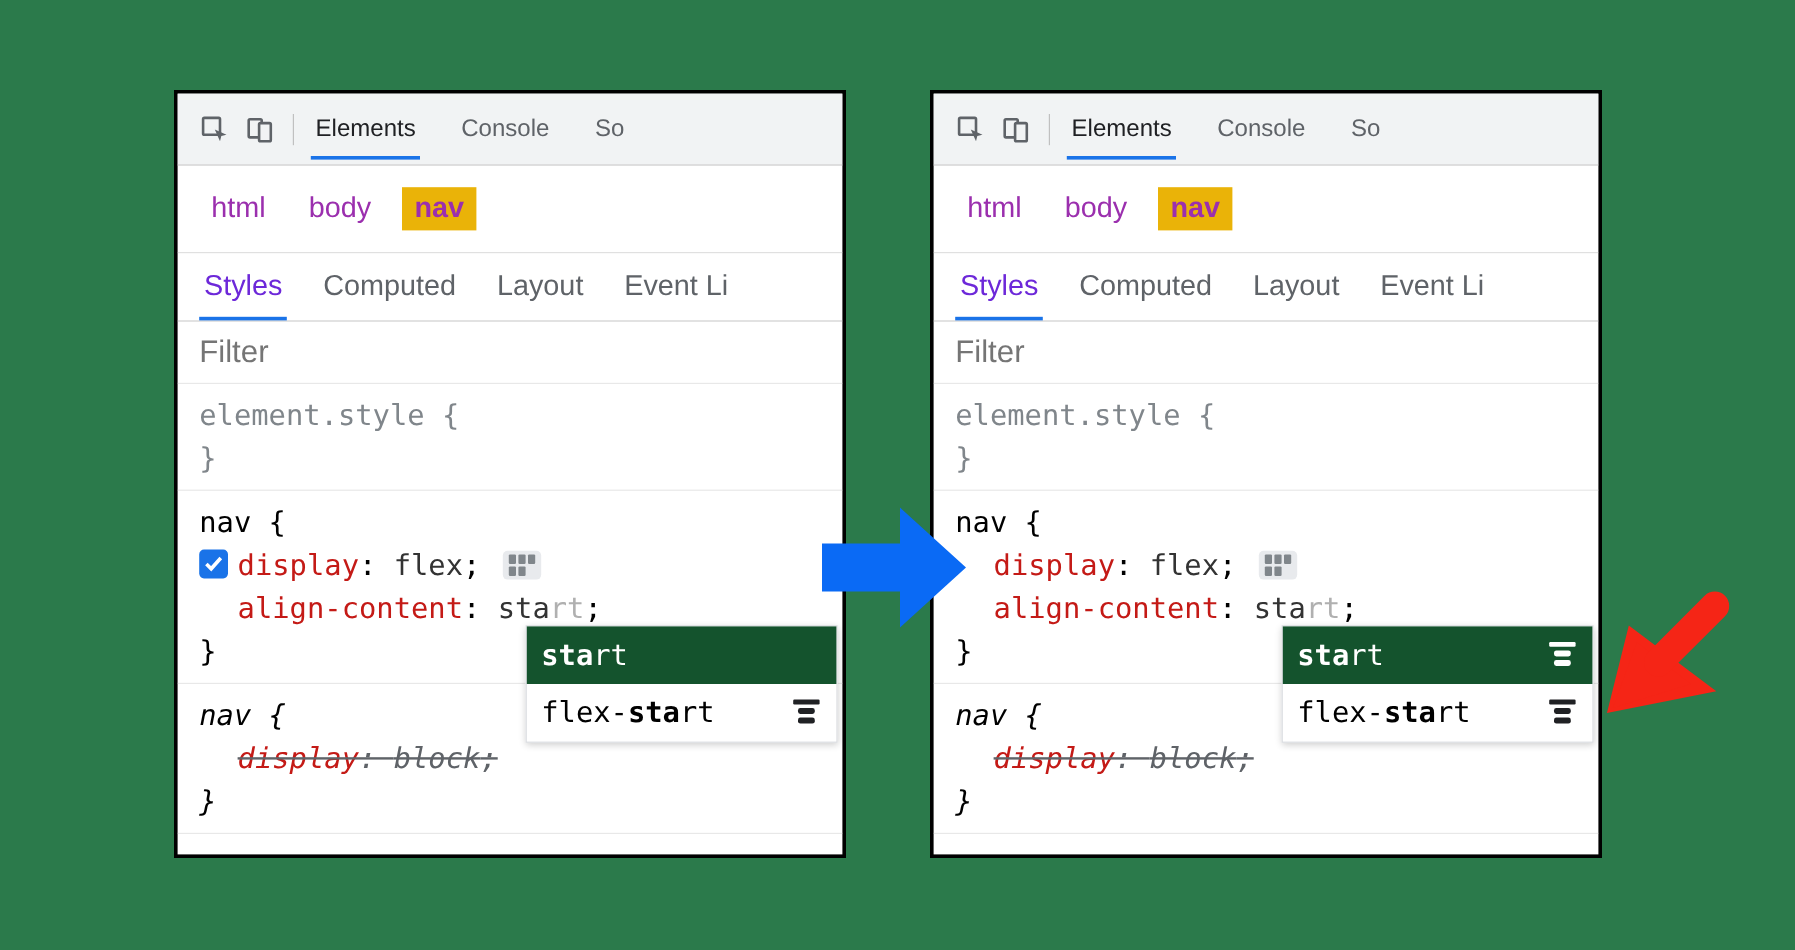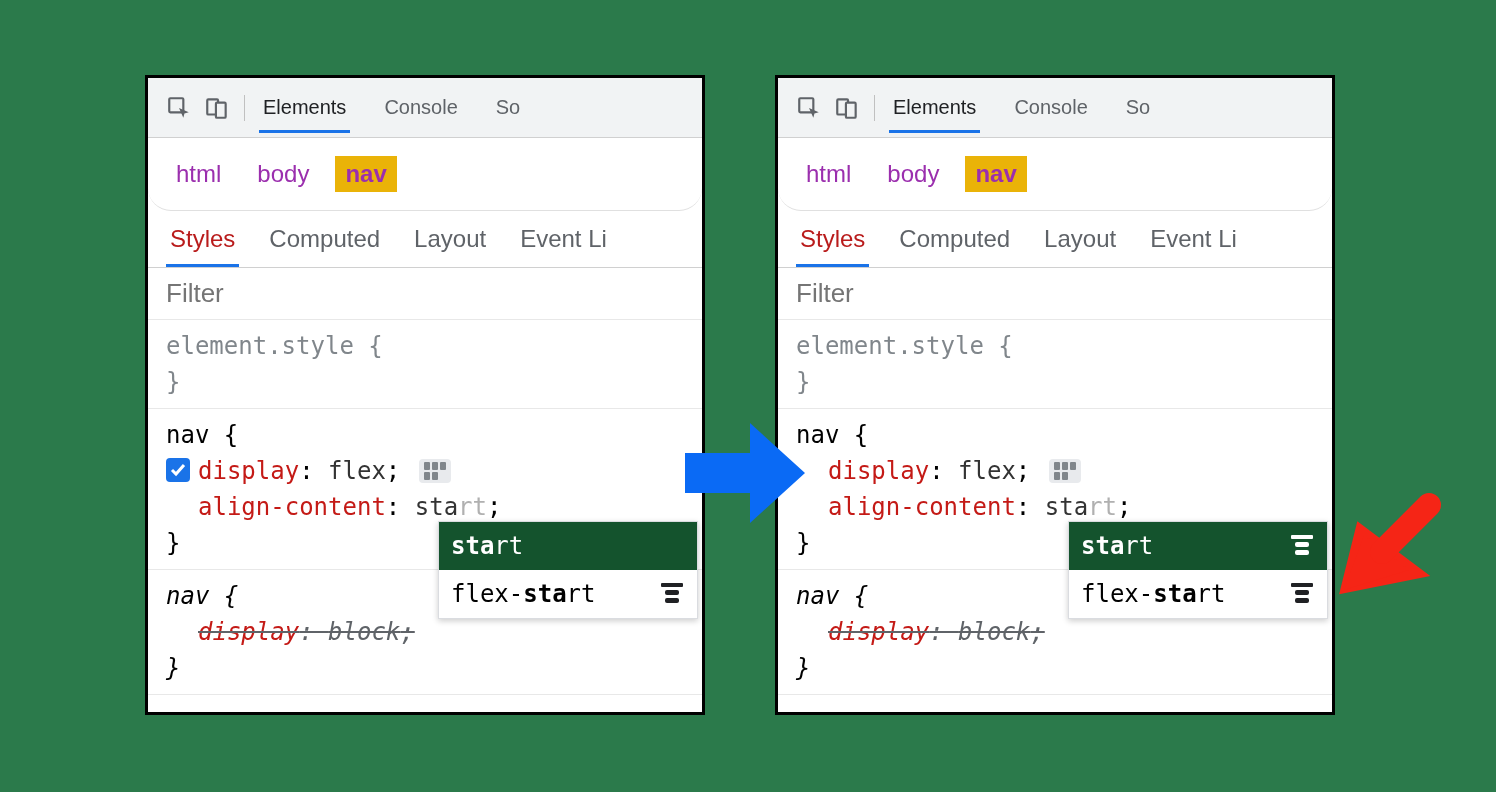--- a/index.html
+++ b/index.html
@@ -50,36 +50,35 @@
   .tab.active { color: #202124; border-bottom-color: #1a73e8; }
 
   
   .breadcrumb {
     display: flex;
     align-items: center;
     gap: 16px;
     font-size: 24px;
     padding: 18px 18px;
     border-bottom: 1px solid #e0e0e0;
-    border-radius: 23px;
   }
   .crumb { color: #9b2fae; padding: 4px 10px; }
   .crumb.sel { background: #eab308; font-weight: bold; }
 
   
   .subtabs {
     display: flex;
     gap: 26px;
     padding: 0 18px;
     font-size: 24px;
     color: #5f6368;
     border-bottom: 1px solid #d0d0d0;
   }
   .subtab { padding: 14px 4px 11px; border-bottom: 3px solid transparent; white-space: nowrap; }
-  .subtab.active { color: #b91c1c; border-bottom-color: #1a73e8; }
+  .subtab.active { color: #6d28d9; border-bottom-color: #1a73e8; }
 
   
   .filter-row {
     padding: 10px 18px;
     border-bottom: 1px solid #e8e8e8;
   }
   .filter-input {
     font-size: 26px;
     color: #80868b;
     border: none;

